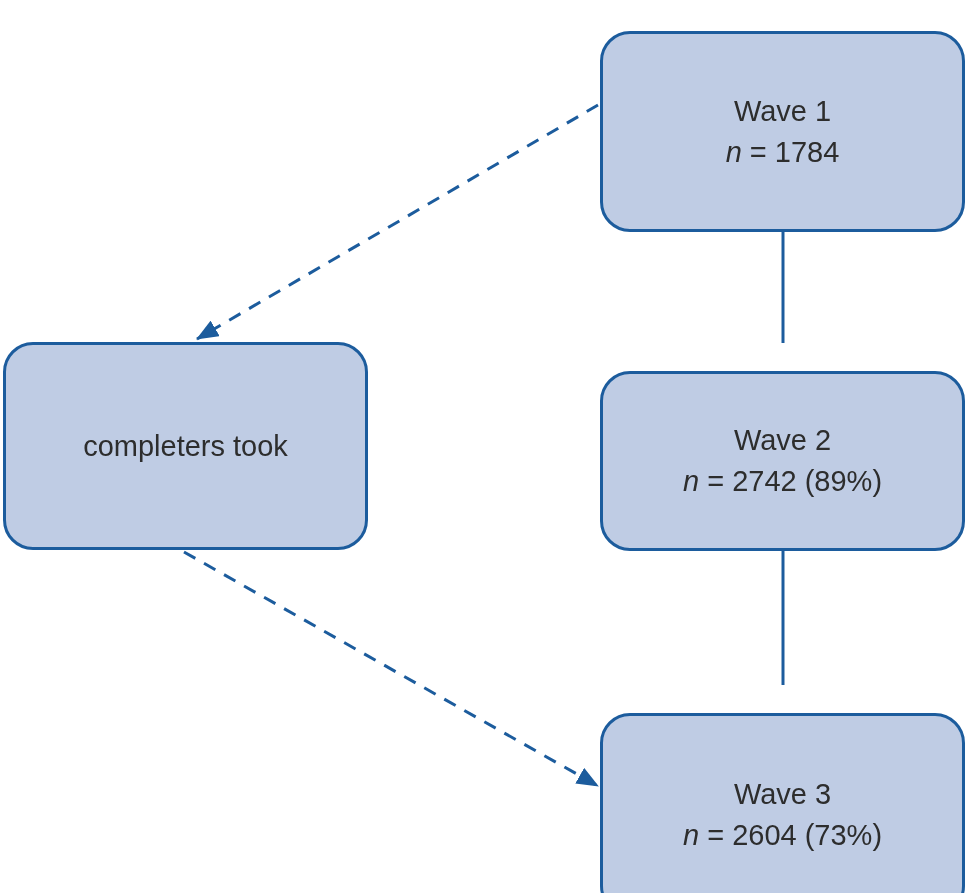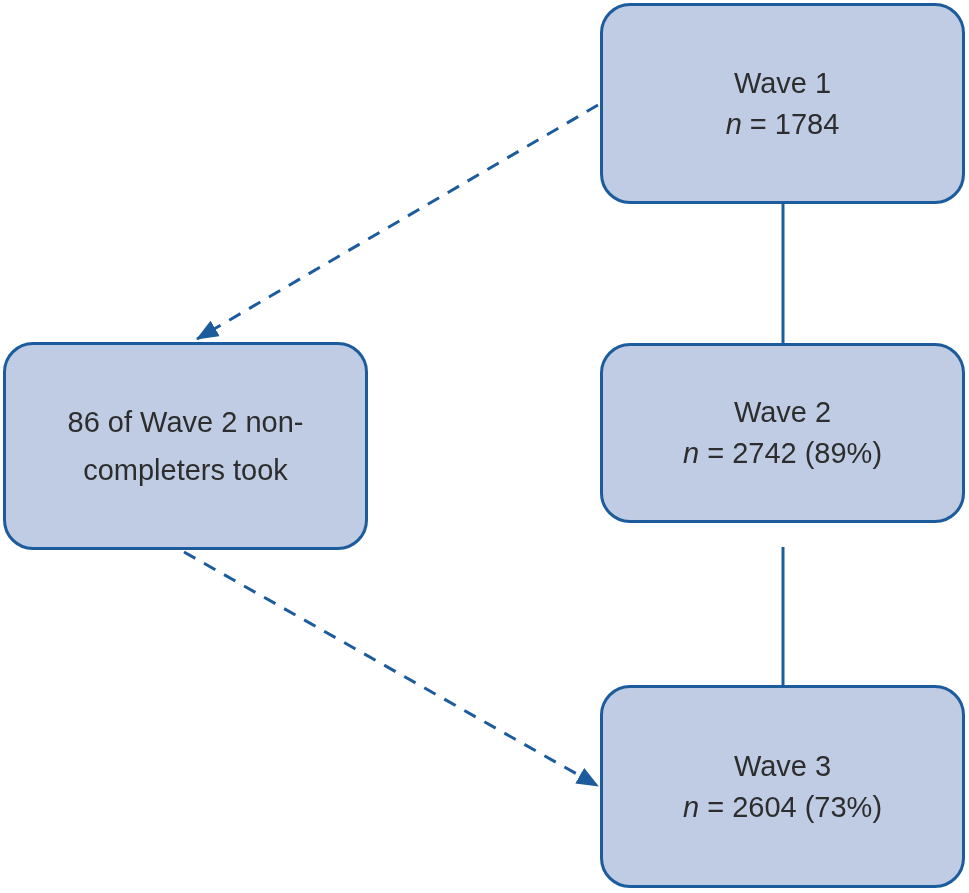--- a/index.html
+++ b/index.html
@@ -23,21 +23,21 @@
     border: 3px solid #1c5c9d;
     border-radius: 30px;
     color: #2d2d2d;
     display: flex;
     flex-direction: column;
     align-items: center;
     justify-content: center;
     text-align: center;
     font-size: 29px;
   }
-  .wave-box { left: 600px; width: 365px; }
+  .wave-box { left: 600px; width: 365px; margin-top: 28px; }
   #wave1-box { top: 3px;   height: 201px; }
   #wave2-box { top: 343px; height: 180px; }
   #wave3-box { top: 685px; height: 203px; text-align: center; }
   #note-box  { left: 3px; top: 342px; width: 365px; height: 208px; }
   .box-line { line-height: 41px; white-space: pre; }
   .note-line { line-height: 48px; white-space: pre; }
   .it { font-style: italic; }
 </style>
 </head>
 <body>
@@ -59,21 +59,20 @@
 
     <line x1="184" y1="552" x2="598" y2="786" stroke="#1c5c9d" stroke-width="3" stroke-dasharray="13 10" marker-end="url(#arrowhead)"></line>
   </svg>
 
   <div class="box wave-box" id="wave1-box">
     <div class="box-line">Wave 1</div>
     <div class="box-line"><span class="it">n</span><span> = 1784</span></div>
   </div>
 
   <div class="box" id="note-box">
-    <div class="note-line">86 of Wave 2 non-</div>
     <div class="note-line">completers took</div>
   </div>
 
   <div class="box wave-box" id="wave2-box">
     <div class="box-line">Wave 2</div>
     <div class="box-line"><span class="it">n</span><span> = 2742 (89%)</span></div>
   </div>
 
   <div class="box wave-box" id="wave3-box">
     <div class="box-line">Wave 3</div>

